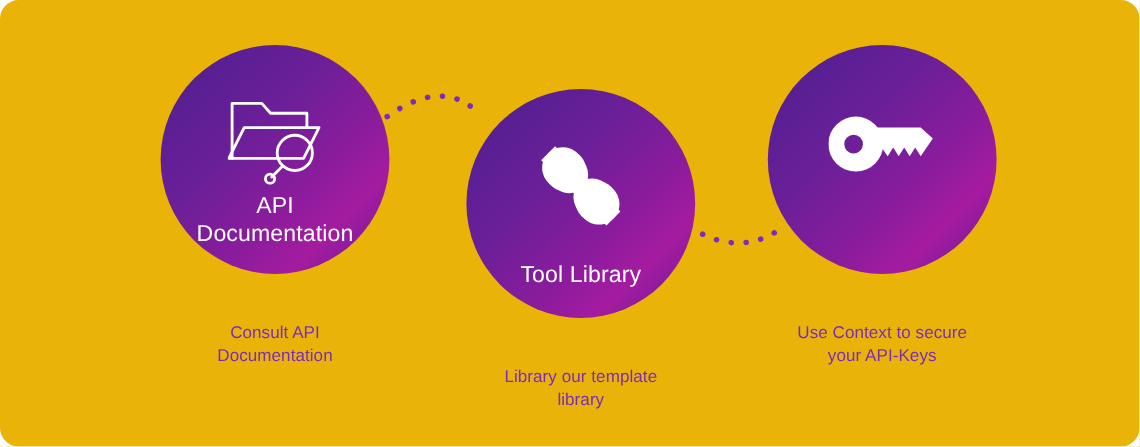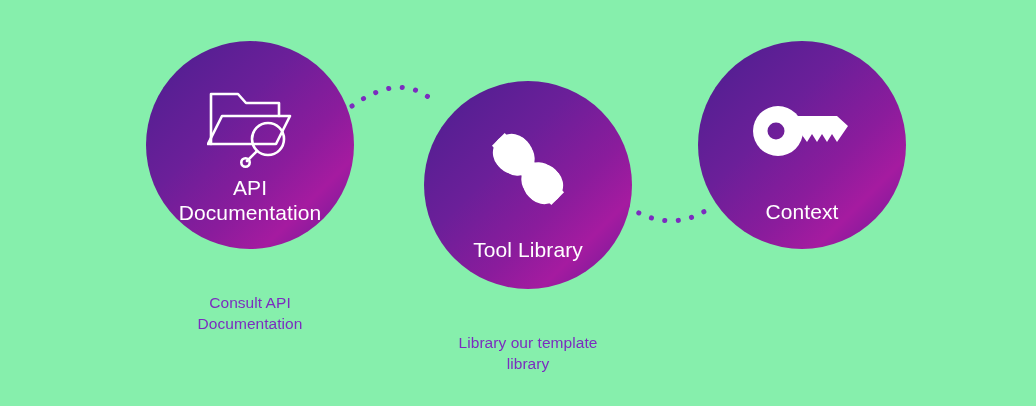--- a/index.html
+++ b/index.html
@@ -12,21 +12,22 @@
     height: 406px;
     font-family: "Liberation Sans", sans-serif;
     overflow: hidden;
     position: relative;
   }
 
   #diagram {
     position: relative;
     width: 1036px;
     height: 406px;
-    background: #86efac;
+    background: #eab308;
+    border-radius: 17px;
   }
 
   .connector-layer {
     position: absolute;
     left: 0;
     top: 0;
     width: 1036px;
     height: 406px;
     pointer-events: none;
   }
@@ -257,18 +258,19 @@
                        L69 30
                        L64 38
                        L59 30
                        L54 38
                        L49 31
                        L44 38
                        L38 38 Z"></path>
             </g>
           </svg>
         </div>
-        <div class="circle-label label-ctx">Context</div>
       </div>
     </div>
+    <div class="caption">Use Context to secure
+your API-Keys</div>
   </div>
 
 </div>
 
 </body></html>

